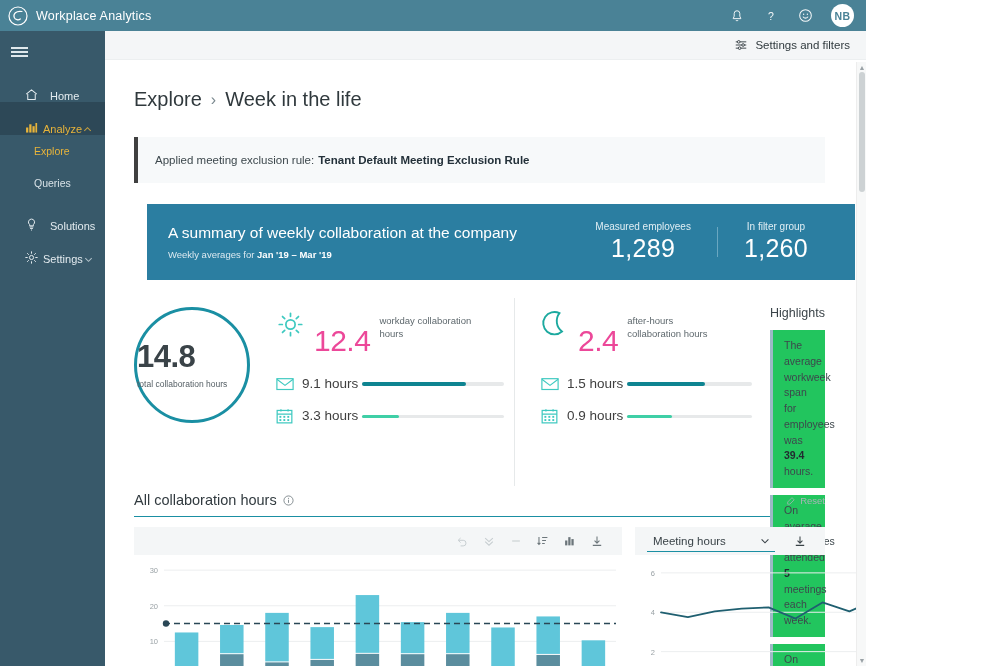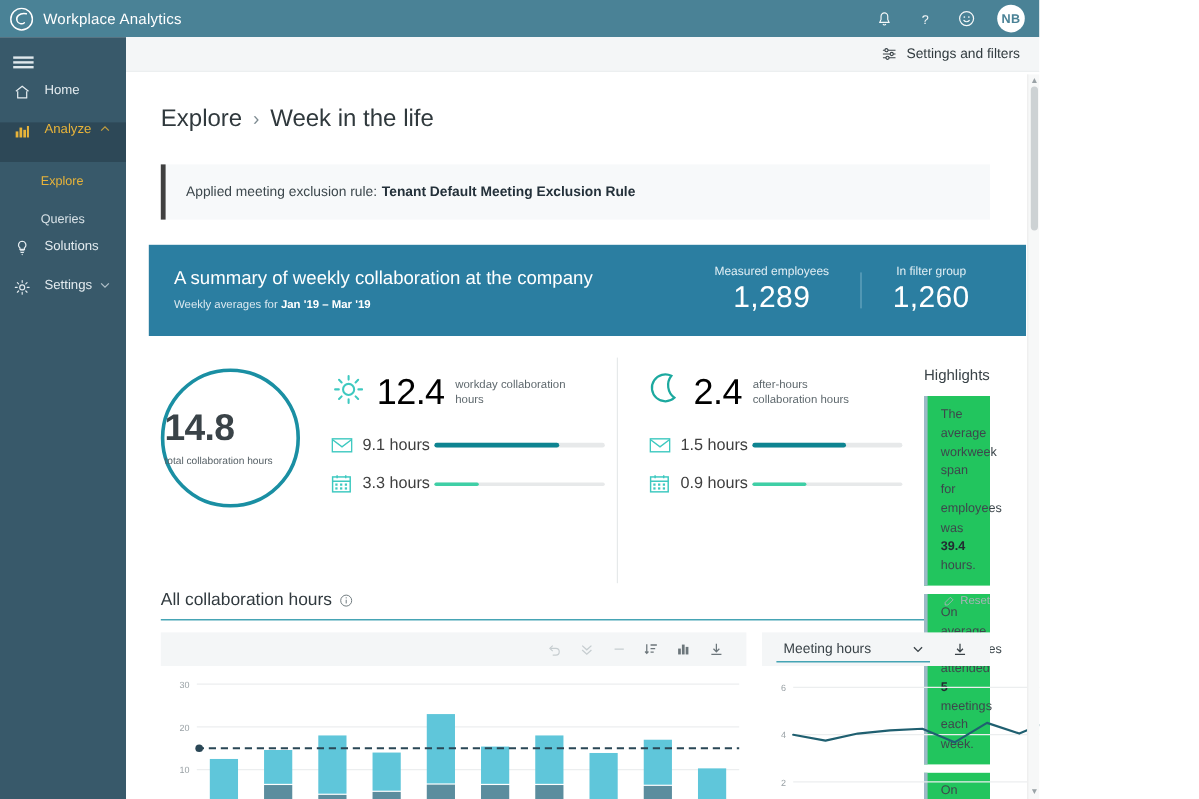--- a/index.html
+++ b/index.html
@@ -30,21 +30,21 @@
   .body-row { display: flex; flex: 1 1 auto; min-height: 0; }
 
   
   .sidebar {
     width: 105px; flex: 0 0 105px; background: #38596a; color: #e7eef1;
     padding-top: 4px;
   }
   .hamburger { height: 34px; display:flex; align-items:center; padding-left: 11px; }
   .hamburger span { display:block; width:17px; height:1.5px; background:#dfe8ec; margin:2.5px 0; }
   .nav-item {
-    height: 33px; display:flex; align-items:flex-start; padding-left: 11px;
+    height: 33px; display:flex; align-items:flex-end; padding-left: 24px;
     font-size: 11px; color:#e3ebef; cursor: pointer; position: relative;
   }
   .nav-item .nav-ico { width: 22px; display:flex; align-items:center; justify-content:flex-start; }
   .nav-item .nav-lbl { margin-left: 4px; }
   .nav-item .chev { margin-left: auto; margin-right: 12px; opacity:.8; }
   .nav-item.active { background: #2d4857; color:#e8b43a; }
   .nav-item.active .nav-lbl { color:#e8b43a; }
   .nav-sub {
     height: 32px; display:flex; align-items:center; padding-left: 34px;
     font-size: 10.5px; color:#d8e2e7; cursor:pointer;
@@ -70,21 +70,21 @@
   .breadcrumb .sep { color:#7c8a90; font-size:16px; }
 
   .notice {
     margin: 26px 0 0 29px; margin-right: 41px; background:#f7f9fa;
     border-left: 4px solid #404040; height: 46px; display:flex; align-items:center;
     padding-left: 17px; font-size: 11.5px; color:#3d484d;
   }
   .notice b { color:#24313a; }
 
   .summary {
-    margin: 21px 0 0 19px; margin-right: 11px; background:#2b7ea1; color:#fff;
+    margin: 21px 0 0 42px; margin-right: 11px; background:#2b7ea1; color:#fff;
     height: 76px; display:flex; align-items:center; padding: 0 21px 0 0;
   }
   .summary-left { padding-left: 0; }
   .summary h2 { font-size: 15.5px; font-weight: 400; margin-bottom: 7px; }
   .summary .sub { font-size: 9.5px; color:#dbe9f0; }
   .summary .sub b { color:#ffffff; }
   .summary-right { margin-left:auto; display:flex; align-items:stretch; }
   .kpi { text-align:center; padding: 0 26px; }
   .kpi .k-lbl { font-size: 10px; color:#e0eef4; margin-bottom: 2px; }
   .kpi .k-val { font-size: 25px; font-weight: 400; letter-spacing:.3px; }
@@ -96,21 +96,21 @@
     width: 116px; height: 116px; border-radius:50%; border: 3px solid #1a8fa3;
     display:flex; flex-direction:column; justify-content:center;
     margin-top: 9px; flex: 0 0 116px;
   }
   .gauge .g-num { font-size: 31px; font-weight: bold; color:#3a4348; letter-spacing:-.5px; line-height:1; }
   .gauge .g-lbl { font-size: 8.5px; color:#566066; margin-top: 7px; }
 
   .mgroup { width: 228px; flex: 0 0 228px; padding-top: 12px; }
   .mgroup.g2 { margin-left: 10px; padding-left: 26px; border-left: 1px solid #e6e9ea; width: 238px; flex:0 0 238px; }
   .m-head { display:flex; align-items:flex-start; gap: 9px; margin-bottom: 19px; }
-  .m-head .big { font-size: 30px; color:#000000; letter-spacing:-.5px; line-height: 1; margin-top: 3px; }
+  .m-head .big { font-size: 30px; color:#ec4899; letter-spacing:-.5px; line-height: 1; margin-top: 16px; }
   .m-head .cap { font-size: 9.5px; color:#5e686d; line-height:1.35; padding-top: 5px; max-width: 96px; }
   .m-row { display:flex; align-items:center; margin-bottom: 14px; }
   .m-row .m-ico { width: 26px; flex:0 0 26px; display:flex; align-items:center; }
   .m-row .m-val { font-size: 13.5px; color:#404040; line-height: 1.35; width: 58px; flex:0 0 58px; font-weight:400;}
   .bar-track { height: 3.5px; background:#e7e9ea; border-radius:2px; position:relative; flex:1 1 auto; margin-left: 2px; }
   .bar-fill { position:absolute; left:0; top:0; height:100%; border-radius:2px; }
 
   
   .highlights { flex:1 1 auto; padding-left: 18px; padding-top: 8px; padding-right: 41px; min-width:0; }
   .hl-title { font-size: 12.5px; color:#3a4348; margin-bottom: 10px; }

